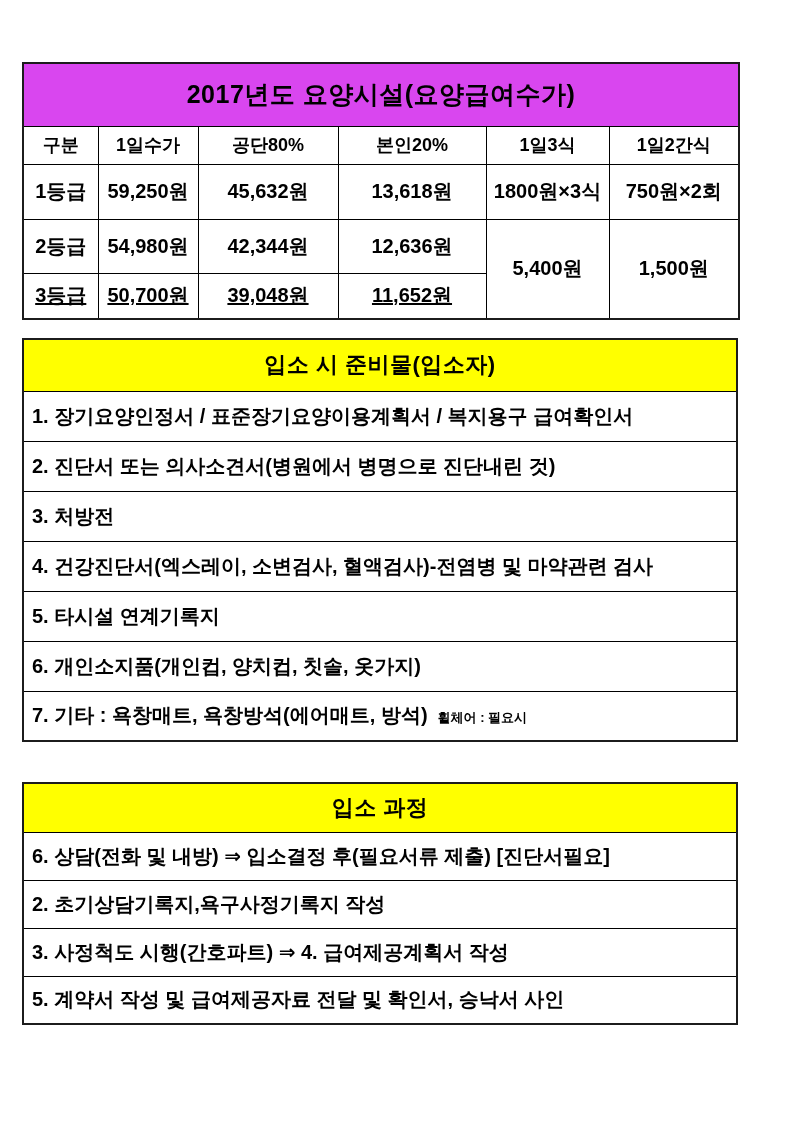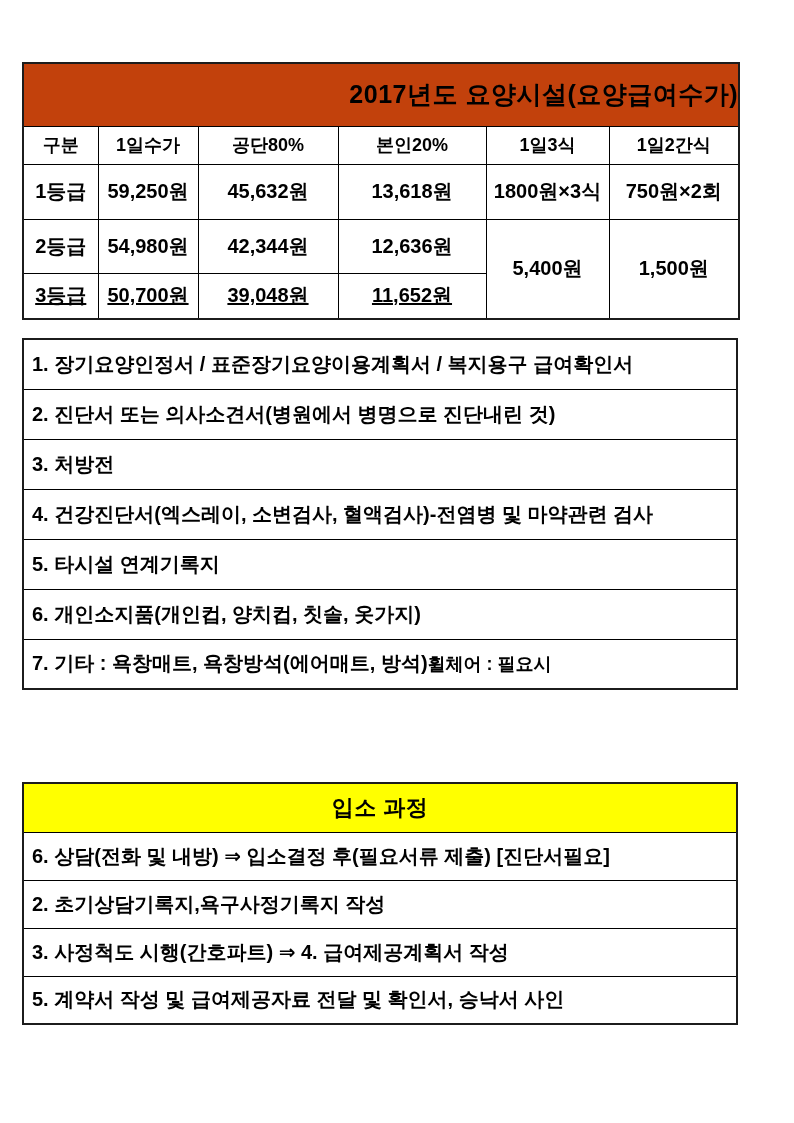--- a/index.html
+++ b/index.html
@@ -21,23 +21,23 @@
     left: 22px;
     width: 716px;
   }
   table, td { border: 1.5px solid #000000; }
   table { border: 2.5px solid #1c1c1c; }
   td { vertical-align: middle; overflow: hidden; }
 
   
   .fee-table { top: 62px; }
   .title-cell {
-    background: #c2410c;
+    background: #d946ef;
     height: 63px;
-    text-align: right;
+    text-align: center;
     font-size: 25px;
     letter-spacing: 0.5px;
   }
   .fee-header-row td {
     height: 38px;
     text-align: center;
     font-size: 18px;
     margin-top: 20px;
   }
   .fee-row td { text-align: center; font-size: 20px; }
@@ -58,22 +58,22 @@
   .proc-table { top: 782px; }
   .proc-table .list-title { height: 49px; }
   .proc-table .list-row td { height: 48px; }
   .list-row td {
     font-size: 20px;
     text-align: left;
     padding-left: 8px;
     white-space: nowrap;
   }
   .small-note {
-    font-size: 18px;
-    margin-left: 0;
+    font-size: 13px;
+    margin-left: 10px;
   }
 </style>
 </head>
 <body>
 
 <div class="page">
 
   <table class="fee-table">
     <colgroup>
       <col style="width:75px">
@@ -115,20 +115,23 @@
         <td>3등급</td>
         <td>50,700원</td>
         <td>39,048원</td>
         <td>11,652원</td>
       </tr>
     </tbody>
   </table>
 
   <table class="prep-table">
     <tbody>
+      <tr>
+        <td class="list-title">입소 시 준비물(입소자)</td>
+      </tr>
       <tr class="list-row">
         <td>1. 장기요양인정서 /   표준장기요양이용계획서 / 복지용구 급여확인서</td>
       </tr>
       <tr class="list-row">
         <td>2. 진단서 또는 의사소견서(병원에서 병명으로 진단내린 것)</td>
       </tr>
       <tr class="list-row">
         <td>3. 처방전</td>
       </tr>
       <tr class="list-row">

